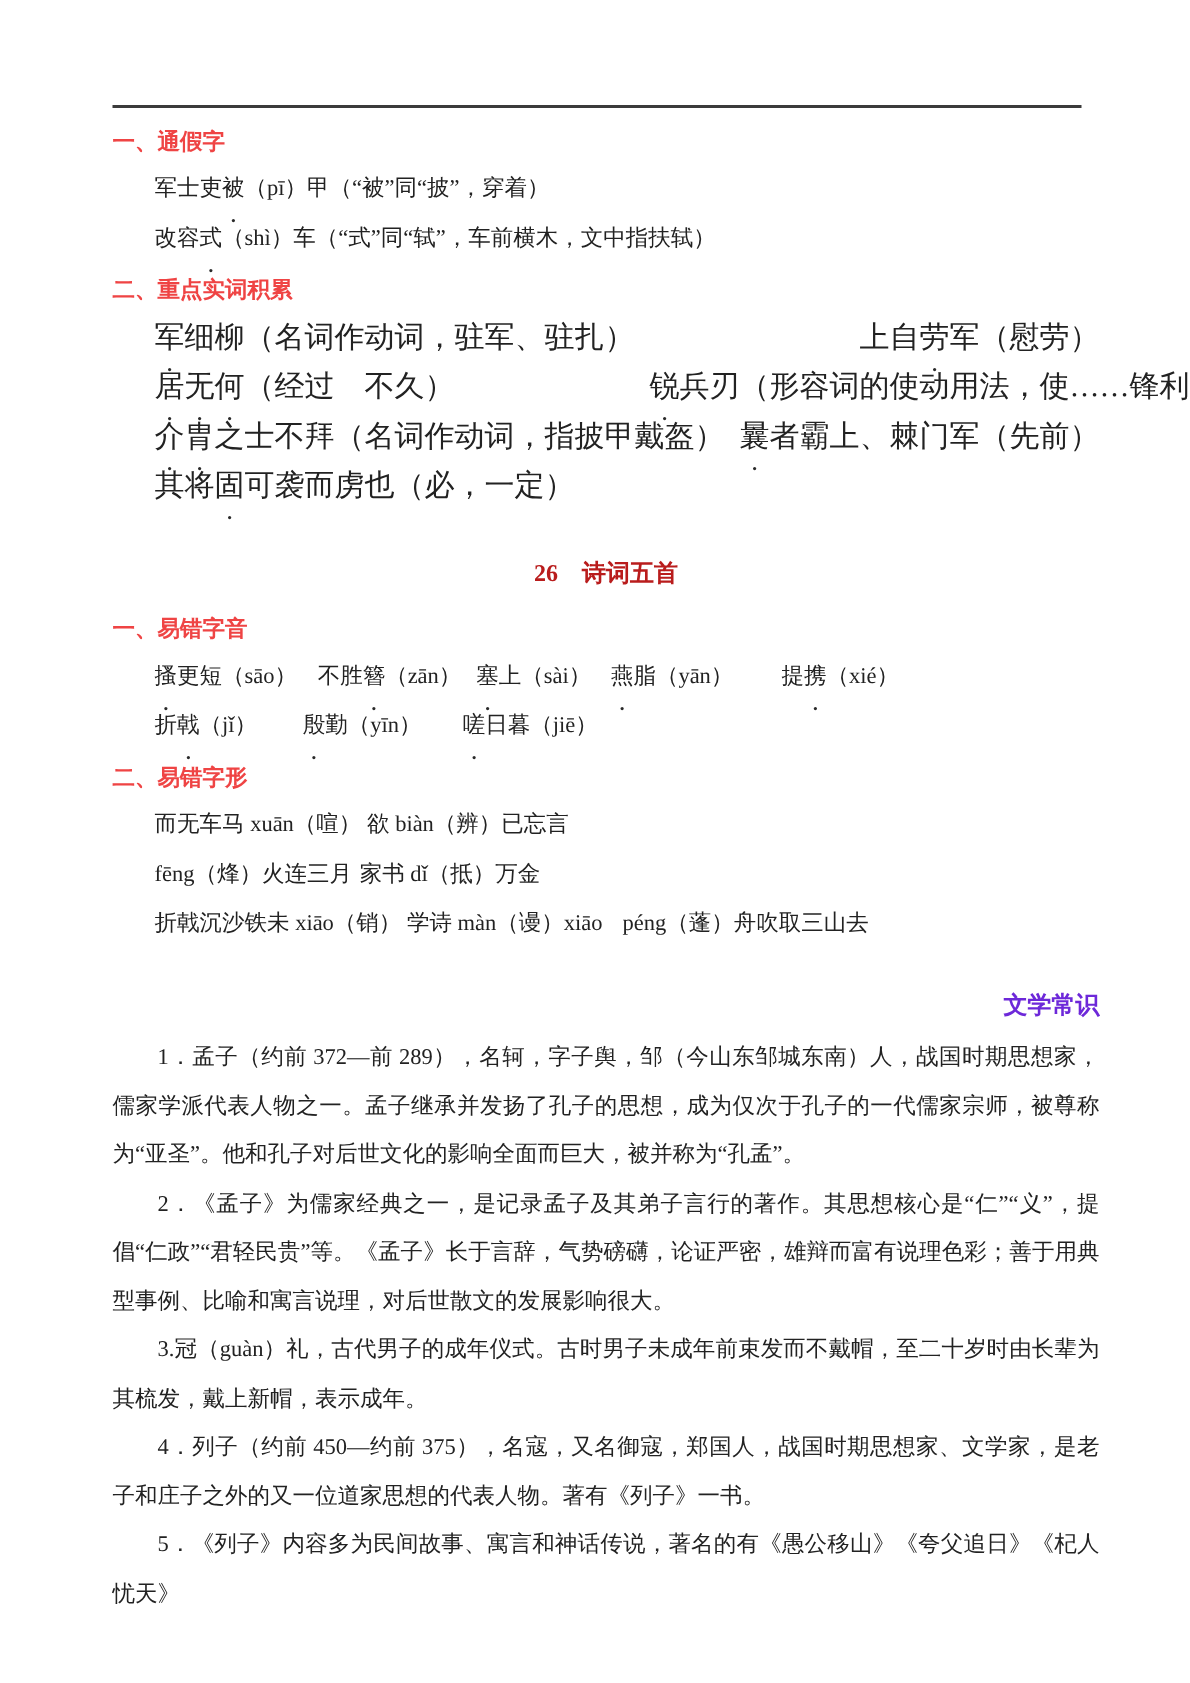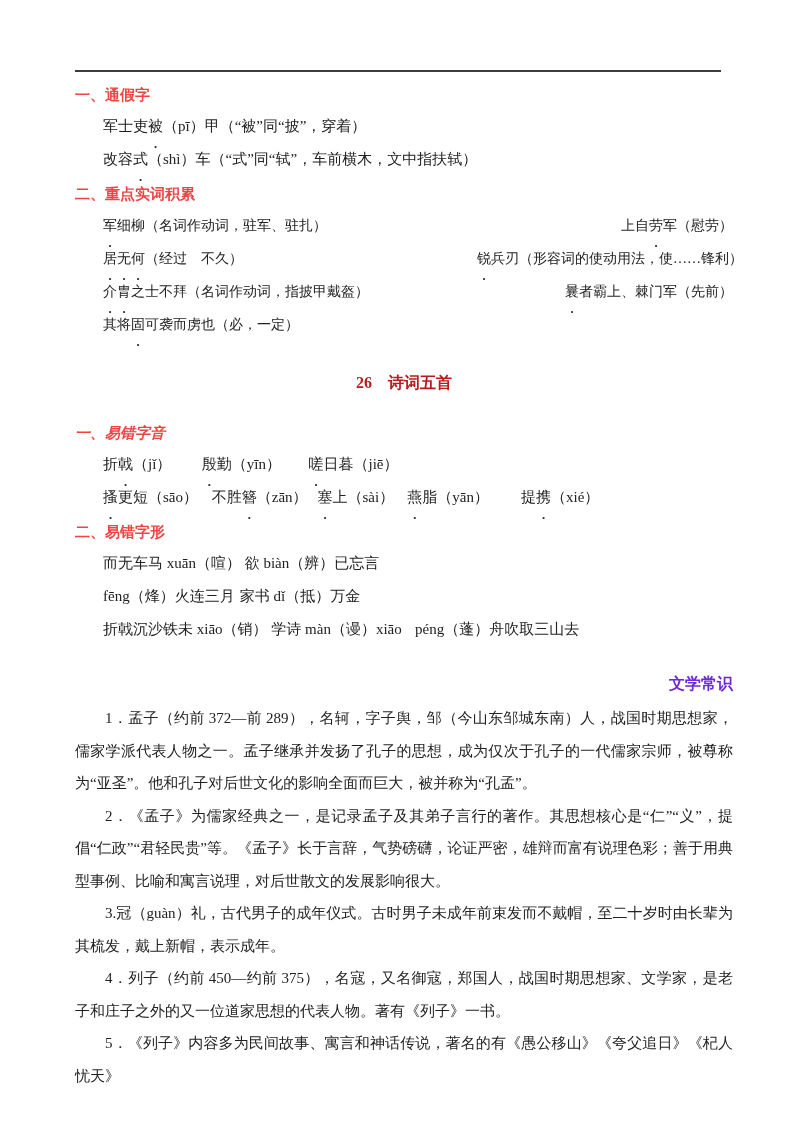--- a/index.html
+++ b/index.html
@@ -11,27 +11,27 @@
   .page{box-sizing:border-box;width:793px;height:1122px;padding:0 60px 0 75px;position:relative;}
   .top-rule{margin-top:70px;border-top:2px solid #3b3b3b;width:646px;}
 
   .h-red{
     color:#ef4444;
     font-family:"Liberation Sans","DejaVu Sans",sans-serif;
     font-weight:bold;font-size:15px;line-height:20px;
   }
   .h-red.first{margin-top:13px;}
   .h-red.mt1{margin-top:8px;}
-  .h-red.mt2{margin-top:28px;font-style:italic;}
+  .h-red.mt2{margin-top:15px;}
 
   .line{font-size:15px;line-height:33px;white-space:nowrap;}
   .indent{margin-left:28px;}
   .grp{margin-top:5px;margin-bottom:5px;}
 
-  .row{display:flex;font-size:14px;line-height:33px;gap:44px;}
+  .row{display:flex;font-size:20px;line-height:33px;}
   .col-left{flex:0 0 330px;white-space:nowrap;}
   .col-right{flex:1;white-space:nowrap;text-align:right;}
 
   .item{display:inline-block;white-space:nowrap;}
 
   .title-center{
     text-align:center;font-weight:bold;font-size:16px;color:#b91c1c;
     margin-top:30px;line-height:24px;
     font-family:"Liberation Serif","DejaVu Serif",serif;
   }
@@ -86,30 +86,30 @@
       <span class="col-left"><span>其将</span><span class="dot">固</span><span>可袭而虏也（必，一定）</span></span>
       <span class="col-right"></span>
     </div>
   </div>
 
   <div class="title-center">26　诗词五首</div>
 
   <div class="h-red mt2">一、易错字音</div>
   <div class="grp">
     <div class="line indent">
-      <span class="item" style="min-width:95px"><span>折</span><span class="dot">戟</span><span>（jǐ）</span></span>
-      <span class="item" style="min-width:103px"><span class="dot">殷</span><span>勤（yīn）</span></span>
-      <span class="item"><span class="dot">嗟</span><span>日暮（jiē）</span></span>
-    </div>
-    <div class="line indent">
       <span class="item" style="min-width:105px"><span class="dot">搔</span><span>更短（sāo）</span></span>
       <span class="item" style="min-width:102px"><span>不胜</span><span class="dot">簪</span><span>（zān）</span></span>
       <span class="item" style="min-width:86px"><span class="dot">塞</span><span>上（sài）</span></span>
       <span class="item" style="min-width:110px"><span class="dot">燕</span><span>脂（yān）</span></span>
       <span class="item"><span>提</span><span class="dot">携</span><span>（xié）</span></span>
+    </div>
+    <div class="line indent">
+      <span class="item" style="min-width:95px"><span>折</span><span class="dot">戟</span><span>（jǐ）</span></span>
+      <span class="item" style="min-width:103px"><span class="dot">殷</span><span>勤（yīn）</span></span>
+      <span class="item"><span class="dot">嗟</span><span>日暮（jiē）</span></span>
     </div>
   </div>
 
   <div class="h-red mt1">二、易错字形</div>
   <div class="grp">
     <div class="line indent">
       <span class="item" style="min-width:133px">而无车马 xuān（喧）</span>
       <span class="item">欲 biàn（辨）已忘言</span>
     </div>
     <div class="line indent">

